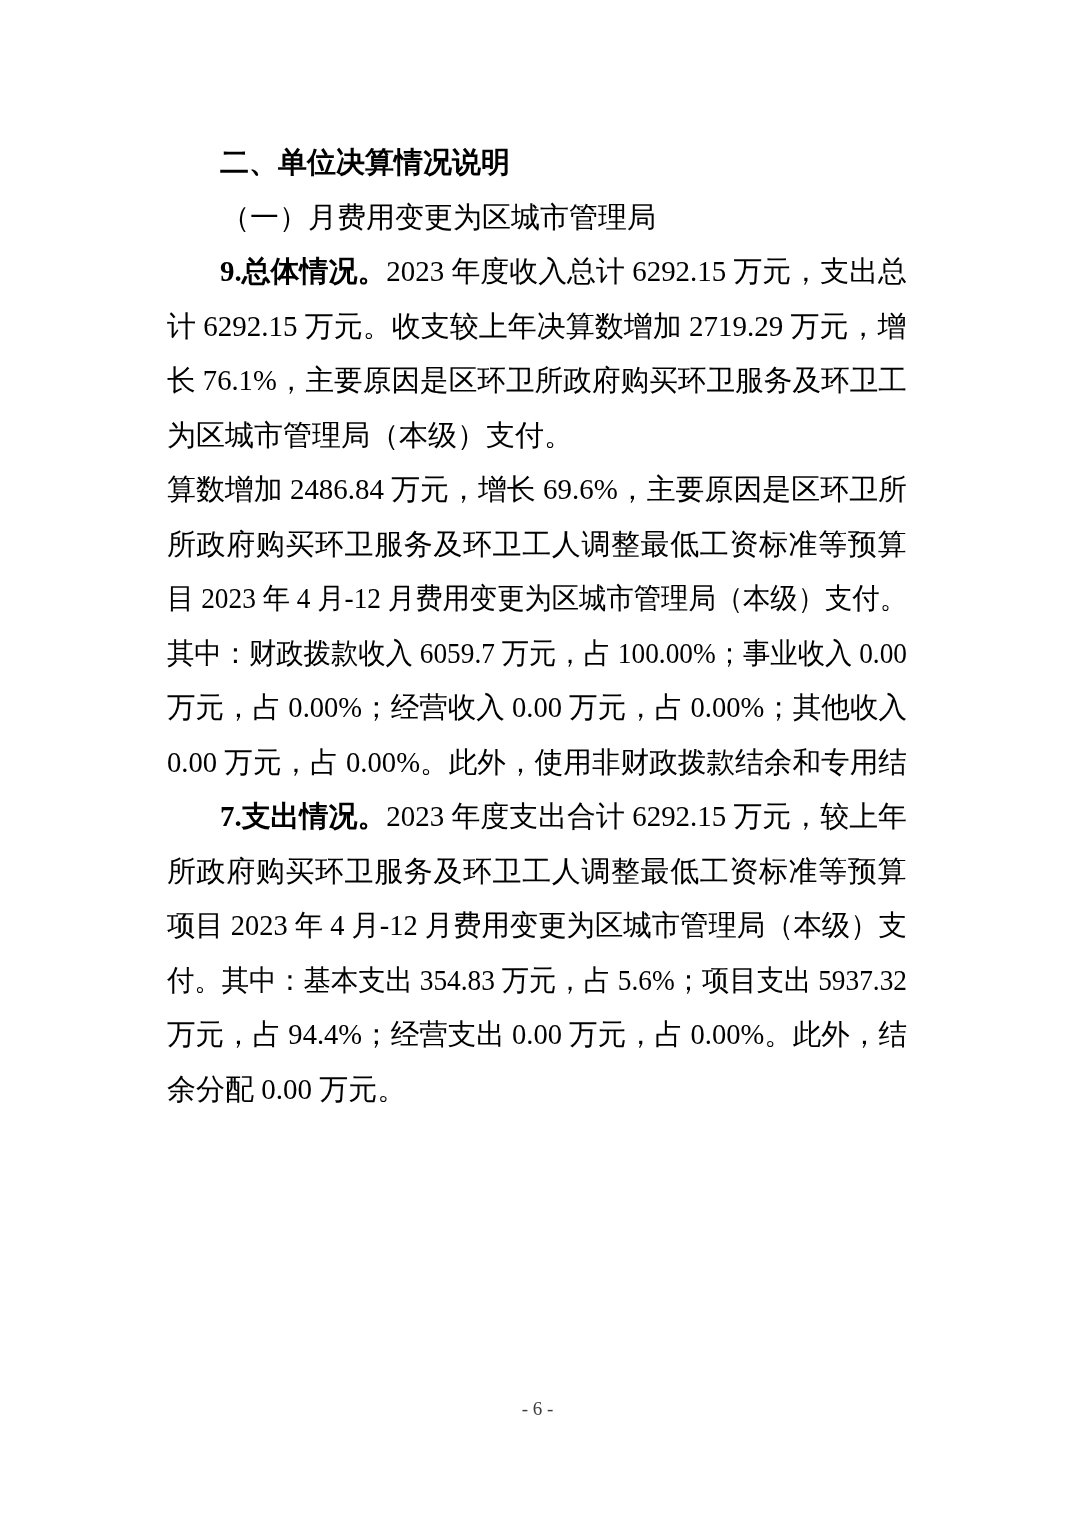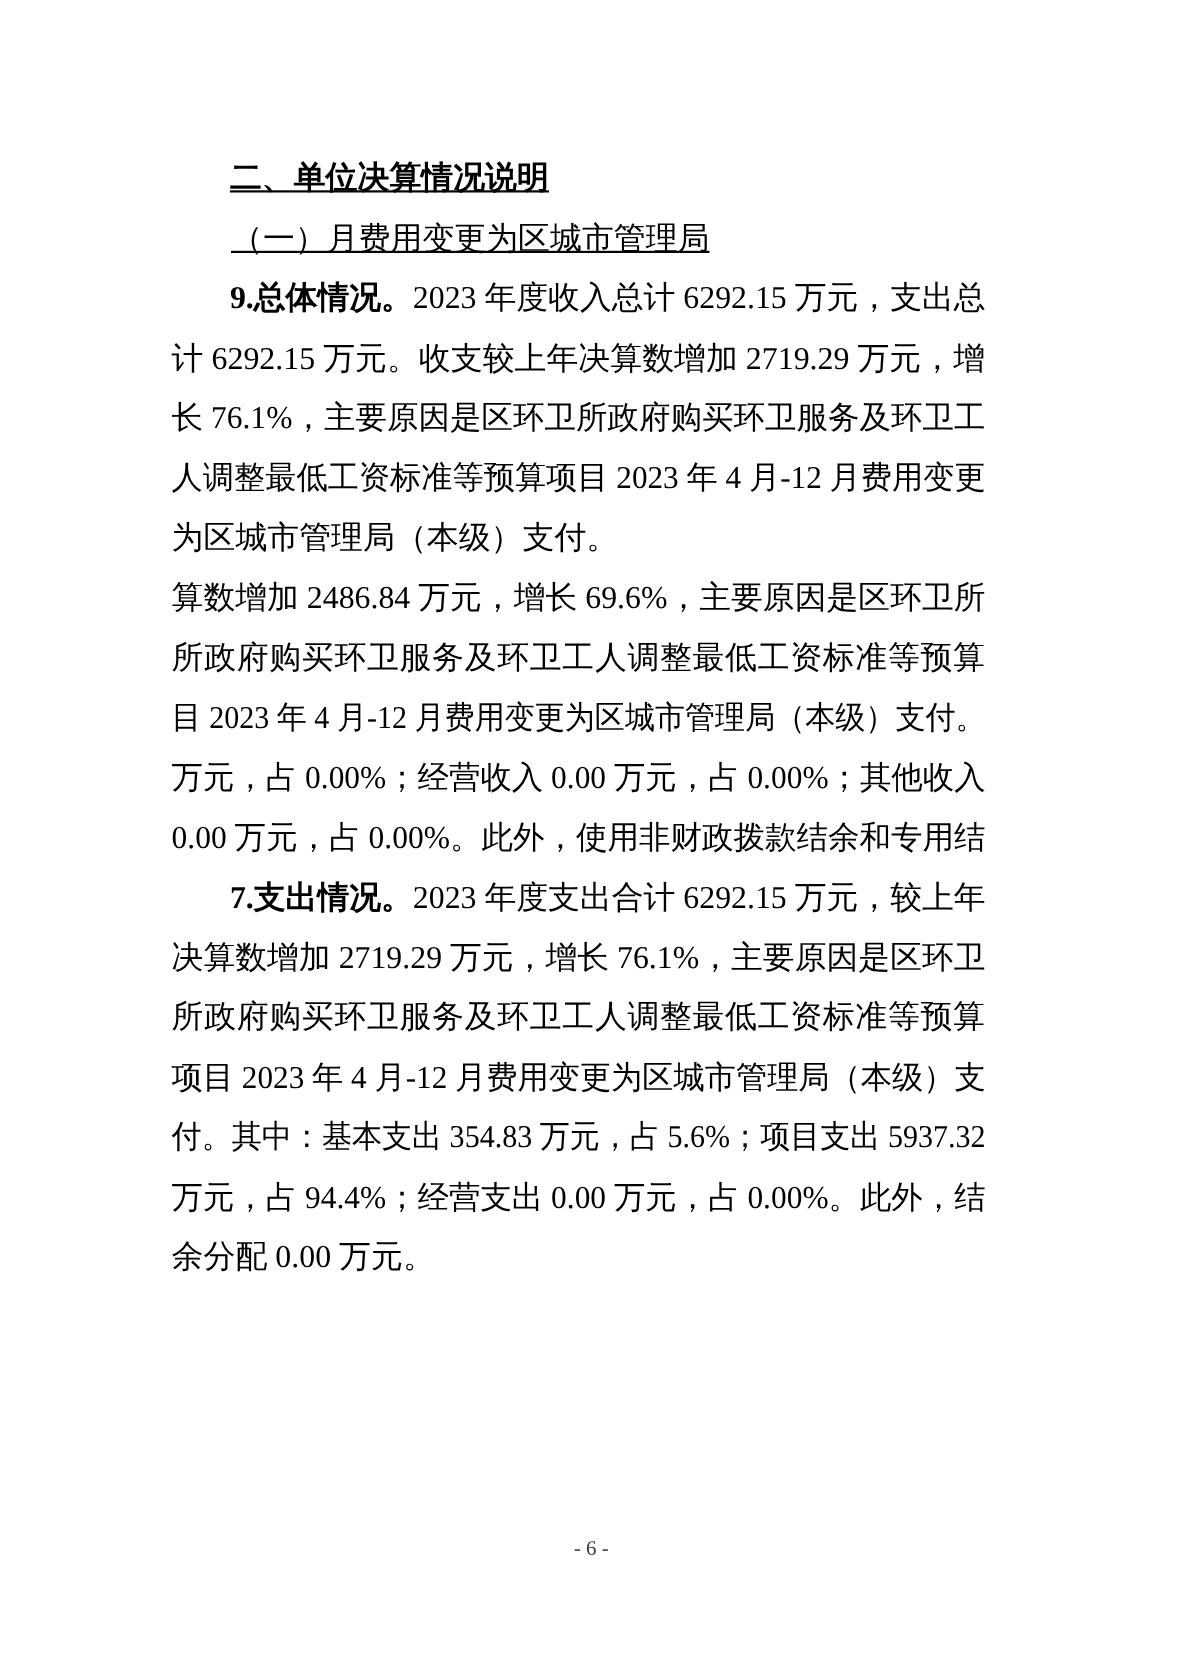--- a/index.html
+++ b/index.html
@@ -7,24 +7,23 @@
   .page {
     position: relative;
     width: 1075px;
     height: 1520px;
     background: #ffffff;
     overflow: hidden;
     color: #000000;
   }
   .content {
     position: absolute;
-    left: 156px;
+    left: 167px;
     top: 135px;
     width: 740px;
-    text-decoration: underline;
   }
   .line {
     height: 54.5px;
     line-height: 54.5px;
     font-size: 29px;
     font-family: "Liberation Serif", "DejaVu Serif", serif;
     white-space: pre;
     color: #000000;
   }
   .line .ln {
@@ -55,29 +54,28 @@
 <body>
 
 <div class="page">
   <div class="content">
     <div class="line head1">二、单位决算情况说明</div>
     <div class="line head2">（一）月费用变更为区城市管理局</div>
     <div id="paragraphs">
         <div class="line first"><span class="ln" style="transform: scaleX(0.997459);"><b>9.总体情况。</b>2023 年度收入总计 6292.15 万元，支出总</span></div>
         <div class="line"><span class="ln">计 6292.15 万元。收支较上年决算数增加 2719.29 万元，增</span></div>
         <div class="line"><span class="ln" style="transform: scaleX(0.987757);">长 76.1%，主要原因是区环卫所政府购买环卫服务及环卫工</span></div>
-        <div class="line"><span class="ln" style="transform: scaleX(0.97829);">人调整最低工资标准等预算项目 2023 年 4 月-12 月费用变更</span></div>
         <div class="line"><span class="ln">为区城市管理局（本级）支付。</span></div>
         <div class="line"><span class="ln" style="transform: scaleX(0.99741);">算数增加 2486.84 万元，增长 69.6%，主要原因是区环卫所</span></div>
         <div class="line"><span class="ln" style="letter-spacing: 0.6px;">所政府购买环卫服务及环卫工人调整最低工资标准等预算</span></div>
         <div class="line"><span class="ln" style="transform: scaleX(0.942169);">目 2023 年 4 月-12 月费用变更为区城市管理局（本级）支付。</span></div>
+        <div class="line"><span class="ln" style="transform: scaleX(0.942169);">其中：财政拨款收入 6059.7 万元，占 100.00%；事业收入 0.00</span></div>
         <div class="line"><span class="ln" style="transform: scaleX(0.984595);">万元，占 0.00%；经营收入 0.00 万元，占 0.00%；其他收入</span></div>
         <div class="line"><span class="ln" style="transform: scaleX(0.987757);">0.00 万元，占 0.00%。此外，使用非财政拨款结余和专用结</span></div>
         <div class="line first"><span class="ln" style="transform: scaleX(0.997459);"><b>7.支出情况。</b>2023 年度支出合计 6292.15 万元，较上年</span></div>
-        <div class="line"><span class="ln" style="transform: scaleX(0.99741);">决算数增加 2719.29 万元，增长 76.1%，主要原因是区环卫</span></div>
         <div class="line"><span class="ln" style="letter-spacing: 0.6px;">所政府购买环卫服务及环卫工人调整最低工资标准等预算</span></div>
         <div class="line"><span class="ln" style="transform: scaleX(0.97829);">项目 2023 年 4 月-12 月费用变更为区城市管理局（本级）支</span></div>
         <div class="line"><span class="ln" style="transform: scaleX(0.942169);">付。其中：基本支出 354.83 万元，占 5.6%；项目支出 5937.32</span></div>
         <div class="line"><span class="ln" style="transform: scaleX(0.984595);">万元，占 94.4%；经营支出 0.00 万元，占 0.00%。此外，结</span></div>
         <div class="line"><span class="ln">余分配 0.00 万元。</span></div>
       </div>
   </div>
   <div class="footer">- 6 -</div>
 </div>
 

